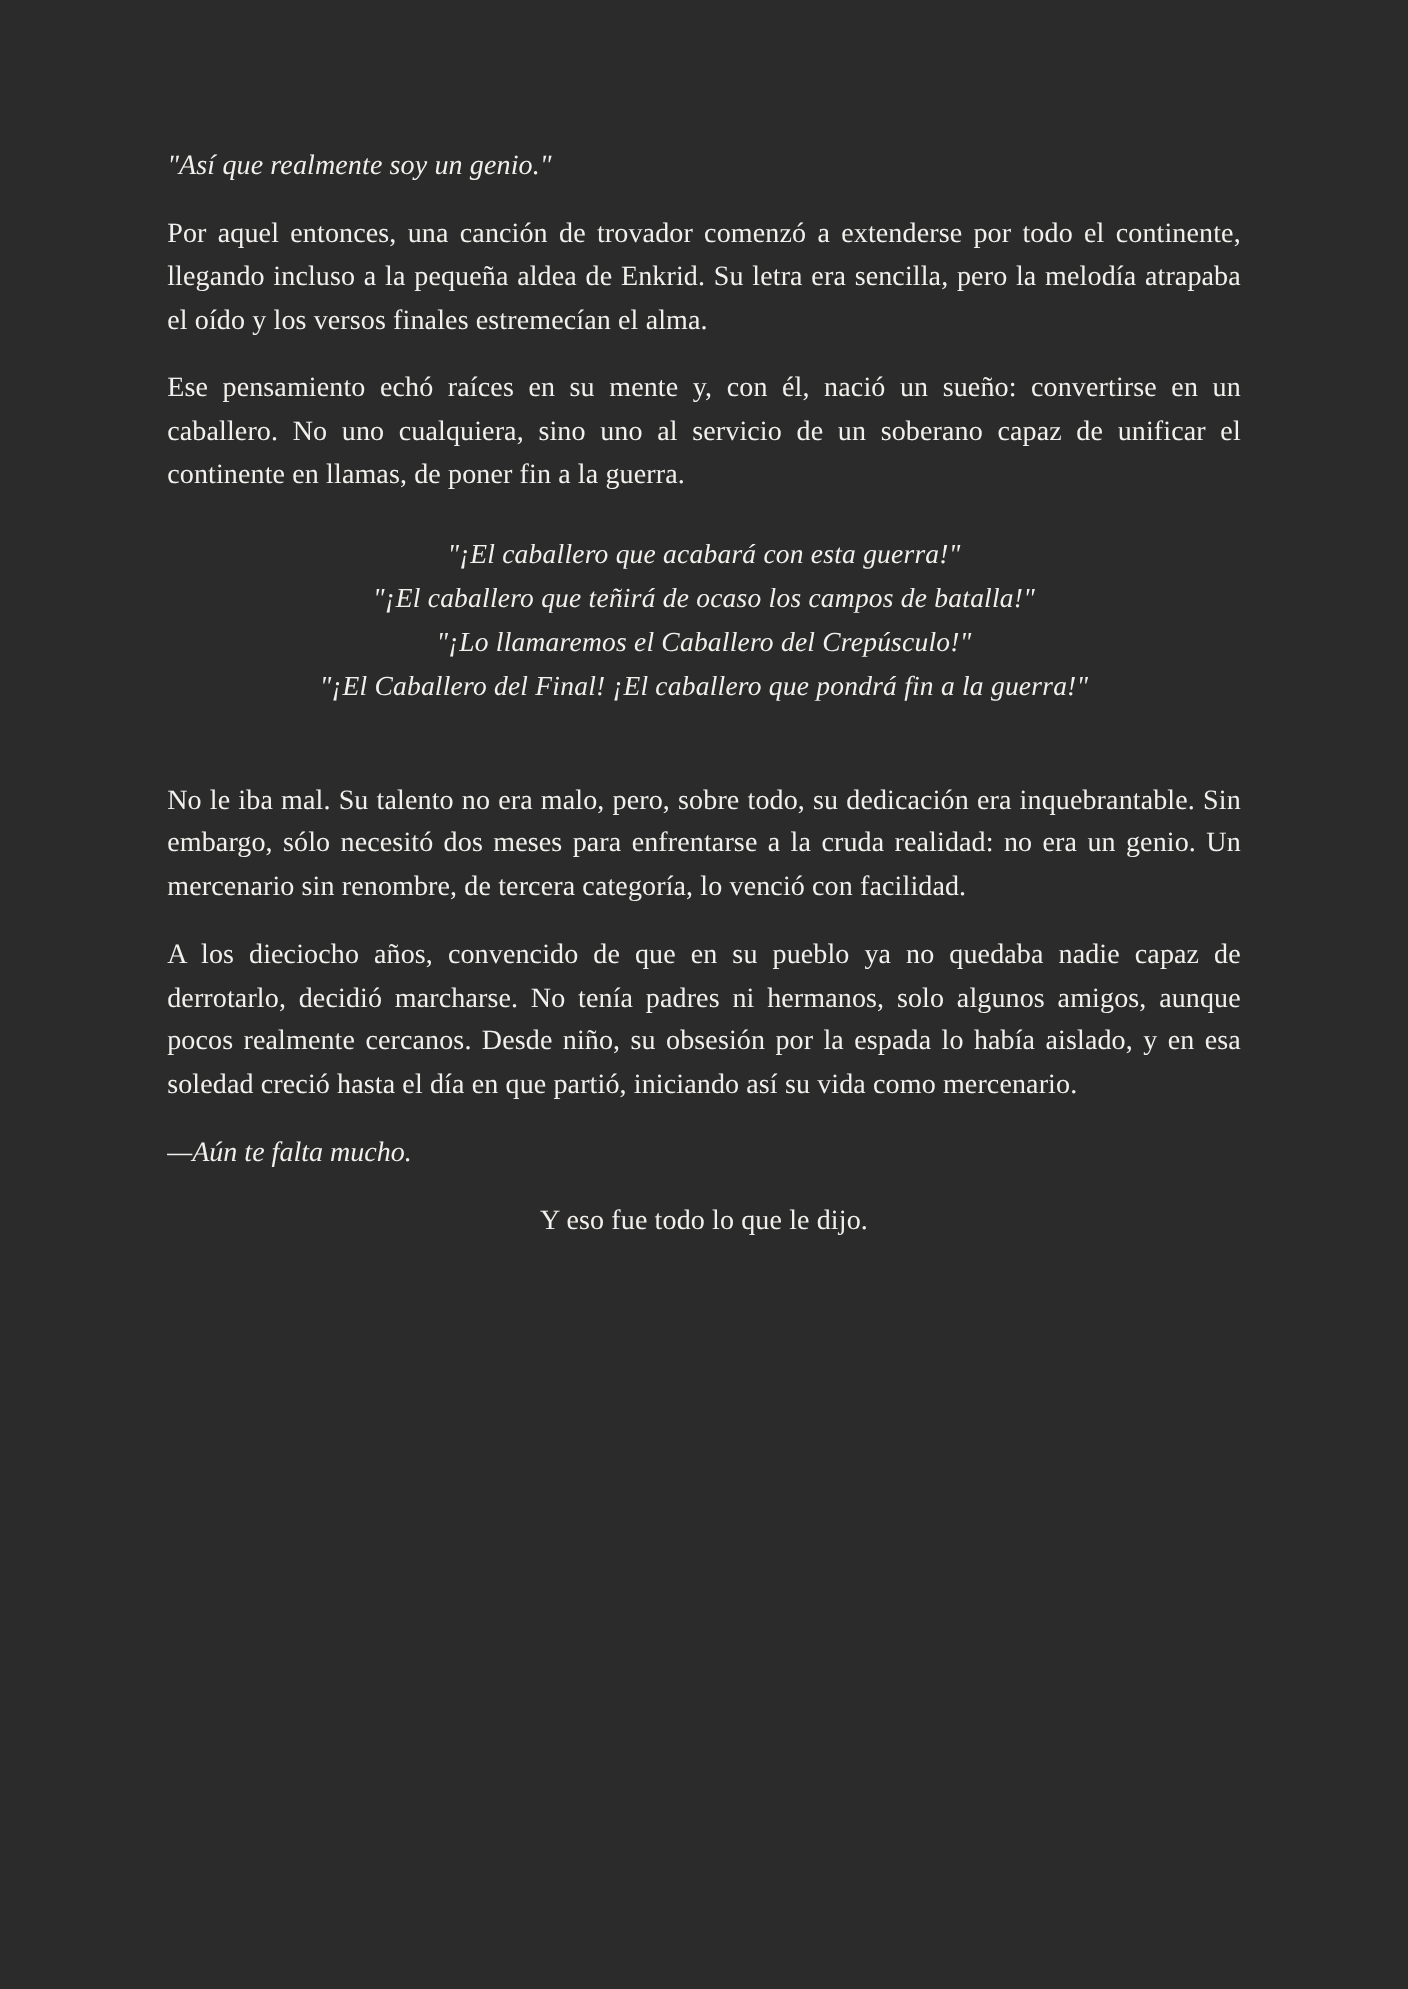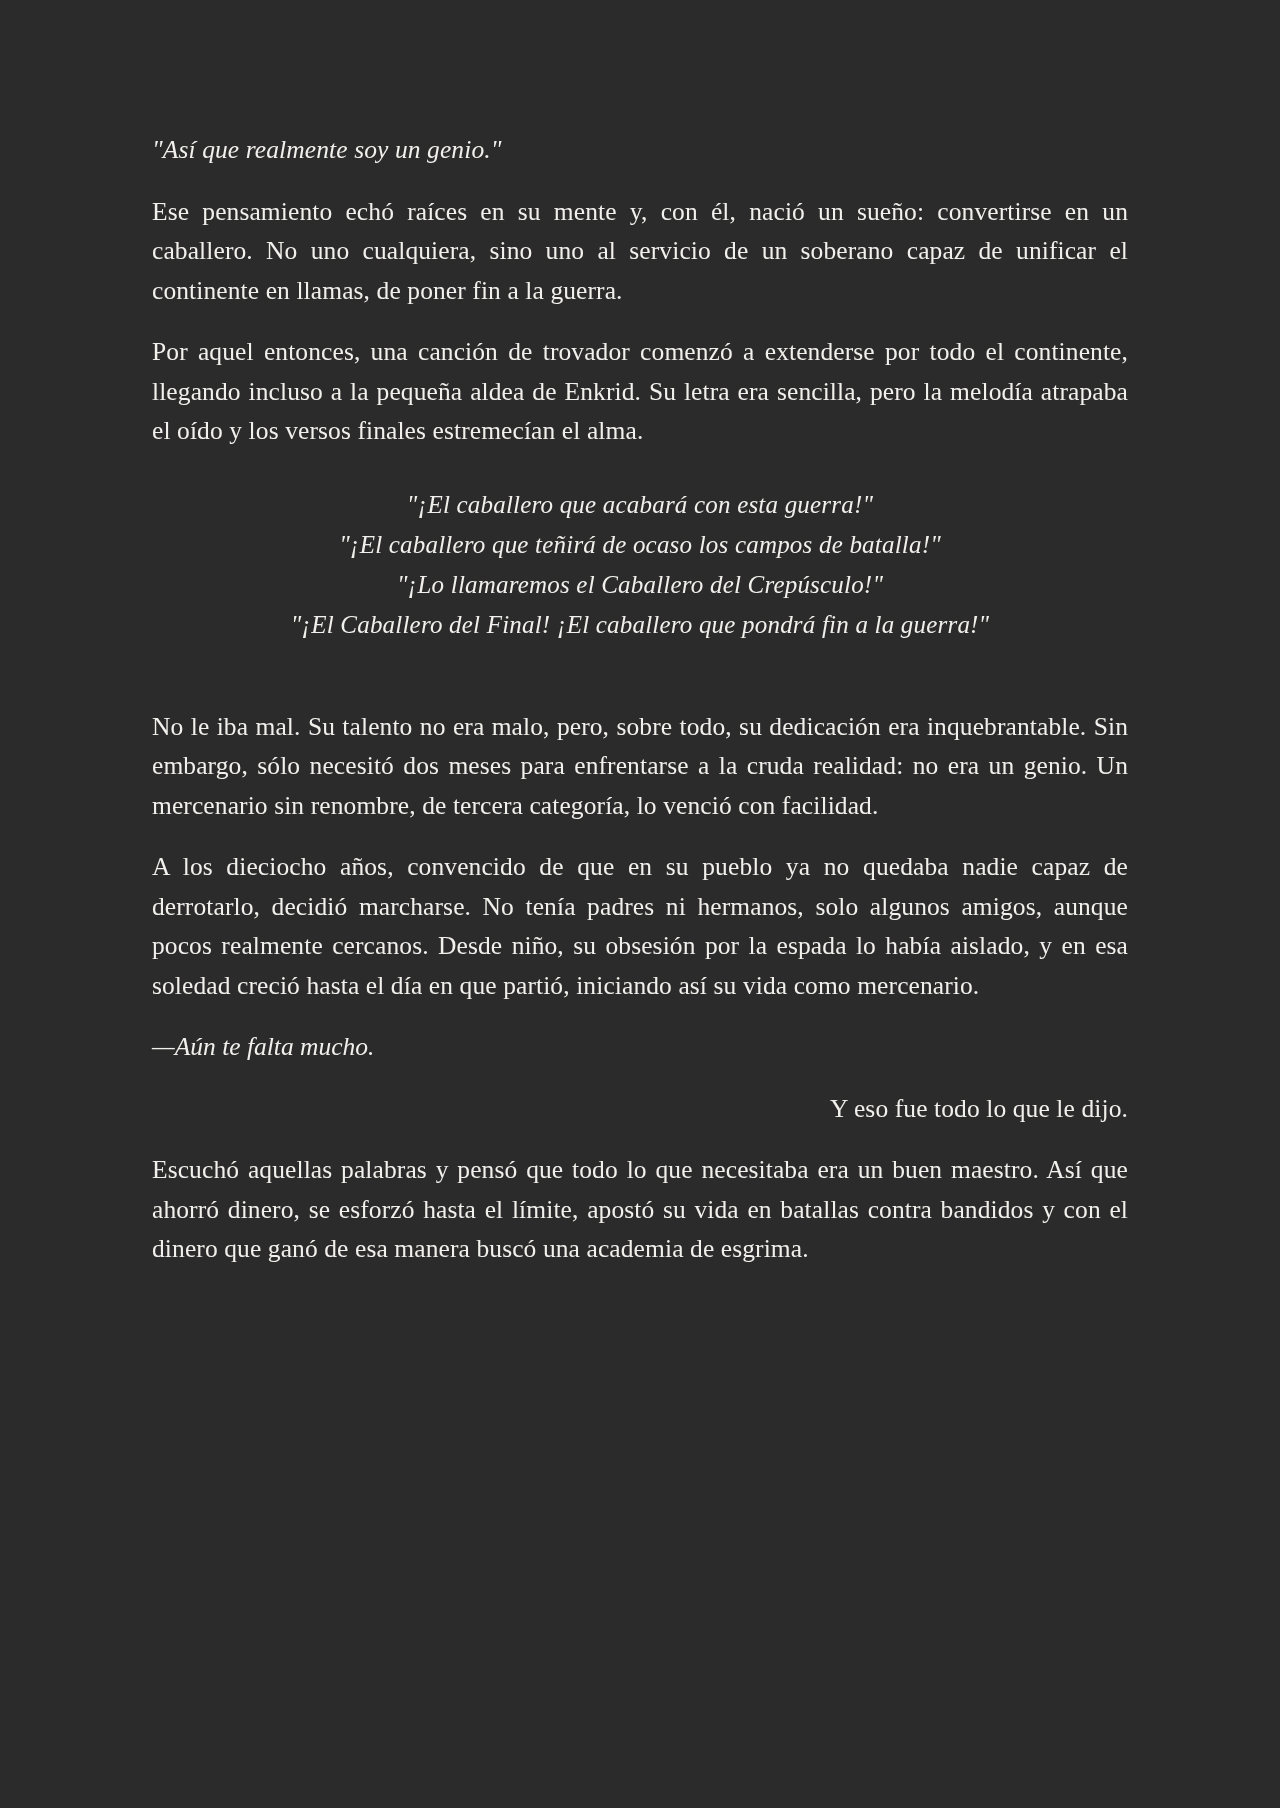--- a/index.html
+++ b/index.html
@@ -29,21 +29,21 @@
     line-height: 1.55;
     text-align: justify;
     text-justify: inter-word;
     letter-spacing: 0.1px;
   }
   p.italic {
     font-style: italic;
     text-align: left;
   }
   p.nojustify {
-    text-align: right;
+    text-align: center;
   }
   .song {
     margin: 34px 0 0 0;
     text-align: center;
   }
   .song .line {
     font-style: italic;
     font-size: 25px;
     line-height: 1.6;
     letter-spacing: 0.2px;
@@ -58,38 +58,37 @@
   }
 </style>
 </head>
 <body>
 
 <div class="page">
   <div class="content">
 
     <p class="italic">"Así que realmente soy un genio."</p>
 
+    <p>Por aquel entonces, una canción de trovador comenzó a extenderse por todo el continente, llegando incluso a la pequeña aldea de Enkrid. Su letra era sencilla, pero la melodía atrapaba el oído y los versos finales estremecían el alma.</p>
+
     <p>Ese pensamiento echó raíces en su mente y, con él, nació un sueño: convertirse en un caballero. No uno cualquiera, sino uno al servicio de un soberano capaz de unificar el continente en llamas, de poner fin a la guerra.</p>
-
-    <p>Por aquel entonces, una canción de trovador comenzó a extenderse por todo el continente, llegando incluso a la pequeña aldea de Enkrid. Su letra era sencilla, pero la melodía atrapaba el oído y los versos finales estremecían el alma.</p>
 
     <div class="song">
       <div class="line">"¡El caballero que acabará con esta guerra!"</div>
       <div class="line">"¡El caballero que teñirá de ocaso los campos de batalla!"</div>
       <div class="line">"¡Lo llamaremos el Caballero del Crepúsculo!"</div>
       <div class="line">"¡El Caballero del Final! ¡El caballero que pondrá fin a la guerra!"</div>
     </div>
 
     <div class="song-gap"></div>
 
 
     <p>No le iba mal. Su talento no era malo, pero, sobre todo, su dedicación era inquebrantable. Sin embargo, sólo necesitó dos meses para enfrentarse a la cruda realidad: no era un genio. Un mercenario sin renombre, de tercera categoría, lo venció con facilidad.</p>
 
     <p>A los dieciocho años, convencido de que en su pueblo ya no quedaba nadie capaz de derrotarlo, decidió marcharse. No tenía padres ni hermanos, solo algunos amigos, aunque pocos realmente cercanos. Desde niño, su obsesión por la espada lo había aislado, y en esa soledad creció hasta el día en que partió, iniciando así su vida como mercenario.</p>
 
     <div class="dash-line">—Aún te falta mucho.</div>
 
     <p class="nojustify">Y eso fue todo lo que le dijo.</p>
 
-    <p>Escuchó aquellas palabras y pensó que todo lo que necesitaba era un buen maestro. Así que ahorró dinero, se esforzó hasta el límite, apostó su vida en batallas contra bandidos y con el dinero que ganó de esa manera buscó una academia de esgrima.</p>
 
   </div>
 </div>
 
 </body></html>

